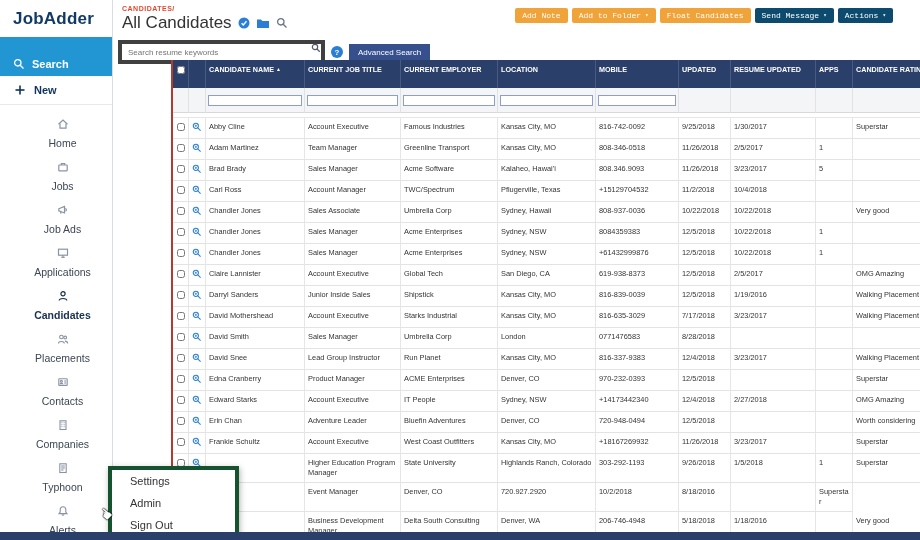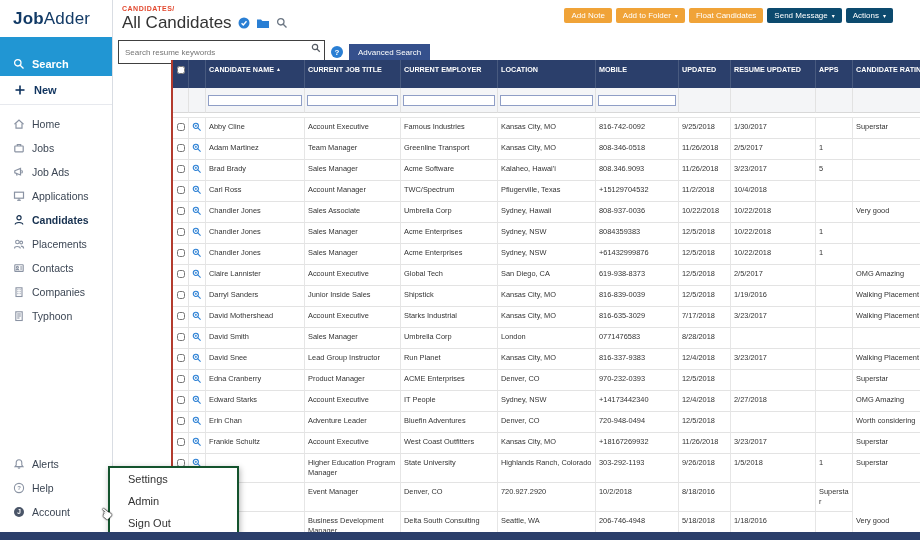--- a/index.html
+++ b/index.html
@@ -7,47 +7,47 @@
   body {
     width:920px; height:540px; overflow:hidden; background:#fff;
     font-family:"Liberation Sans", sans-serif; color:#333;
     position:relative;
   }
 
   
   .sidebar { position:fixed; left:0; top:0; bottom:8px; width:113px; background:#fff;
     border-right:1px solid #d9dde3; z-index:5; display:flex; flex-direction:column; }
   .logo { padding:9px 0 8px 13px; font-size:17px; color:#123a66; letter-spacing:.2px; }
-  .logo b { font-weight:700; } .logo span { font-weight:400; }
+  .logo b { font-weight:700; } .logo span { font-weight:700; }
   .side-search { background:#2196d3; color:#fff; display:flex; gap:7px;
     padding:21px 0 6px 13px; font-weight:700; font-size:11px; cursor:pointer; }
   .side-new { display:flex; align-items:center; gap:8px; padding:8px 0 8px 14px; color:#10345f;
     font-weight:700; font-size:11px; border-bottom:1px solid #e7e9ee; cursor:pointer; }
   .nav { padding-top:7px; }
   .nav-item { display:flex; align-items:center; gap:7px; padding:6px 0 6px 13px;
-    font-size:10.5px; color:#3c4654; cursor:pointer; }
+    font-size:10.5px; color:#3c4654; cursor:pointer;flex-direction:column; }
   .nav-item.active { font-weight:700; color:#16304f; }
   .side-bottom { margin-top:auto; padding-bottom:8px; }
   .icon12 { width:12px; height:12px; flex:0 0 12px; display:block; }
 
   
   .main { position:fixed; left:114px; top:0; right:0; bottom:8px; background:#fff; }
   .breadcrumb { color:#e2482e; font-size:7px; font-weight:700; letter-spacing:.5px; padding:5px 0 0 8px; }
   .title-row { display:flex; align-items:center; gap:6px; padding:1px 0 0 8px; }
   .page-title { font-size:17px; color:#333; }
   .badge { display:inline-flex; align-items:center; }
   .topbtns { position:absolute; top:8px; right:27px; display:flex; gap:4px; }
   .btn { font-size:8px; color:#fff; padding:3px 7px; border-radius:2px; border:none;
-    display:flex; align-items:center; gap:4px; cursor:pointer; font-family:Liberation Sans, sans-serif; }
+    display:flex; align-items:center; gap:4px; cursor:pointer; font-family:Liberation Mono, monospace; }
   .btn.orange { background:#f0a338; }
   .btn.green  { background:#0c4a6e; }
   .caret { font-size:6px; line-height:1; }
   .search-row { display:flex; align-items:center; gap:6px; margin:7px 0 6px 4px; }
   .kw-wrap { position:relative; width:207px; }
-  .kw-input { width:100%; height:24px; border:1px solid #404040; font-size:8px; padding:0 18px 0 6px;
+  .kw-input { width:100%; height:24px; border:4px solid #404040; font-size:8px; padding:0 18px 0 6px;
     color:#555; font-family:inherit; }
   .kw-mag { position:absolute; right:4px; top:3px; }
   .info-icon { width:12px; height:12px; border-radius:50%; background:#2a7fd4; color:#fff;
     font-size:8px; font-weight:700; display:flex; align-items:center; justify-content:center; cursor:pointer; }
   .adv-btn { background:#35508c; color:#fff; font-size:8px; padding:4px 9px; border:none;
     cursor:pointer; font-family:inherit; }
 
   
   .table-area { position:absolute; left:0; top:60px; height:472px; width:100%; overflow:hidden;margin-left:40px; }
   .table { position:absolute; left:17px; top:0; width:760px; border-left:2px solid #b23b2e; background:#fff; }
@@ -65,21 +65,21 @@
     border-bottom:1px solid #e3e3e3; line-height:1.35; word-wrap:break-word; min-height:21px; }
   .c-check, .c-icon { display:flex; align-items:flex-start; justify-content:center; }
   input[type=checkbox] { width:8px; height:8px; margin:1px 0 0 0; }
   .vscroll { position:absolute; left:777px; top:0; height:472px; width:8px; background:#f2f2f2;
     border-left:1px solid #e2e2e2; }
   .vthumb { position:absolute; left:1px; top:18px; width:6px; height:88px; background:#c4c4c4; border-radius:3px; }
 
   
   .bottom-bar { position:fixed; left:0; right:0; bottom:0; height:8px; background:#2b3f6b; z-index:50; }
   .account-menu { position:fixed; left:108px; top:466px; width:131px; background:#fff;
-    border:2px solid #14532d; box-shadow:1px 2px 6px rgba(0,0,0,.3); z-index:40; }
+    border:4px solid #14532d; box-shadow:1px 2px 6px rgba(0,0,0,.3); z-index:40; }
   .menu-item { padding:5px 8px 5px 18px; font-size:11px; color:#333; cursor:pointer; }
   .cursor-glyph { position:fixed; left:99px; top:505px; z-index:60; font-size:15px; color:#fff;
     transform:rotate(40deg);
     text-shadow:0 0 1px #000, 0 0 1px #000, 0 0 2px #000; pointer-events:none; }
 </style>
 </head>
 <body>
 
 <div class="sidebar">
   <div class="logo"><b>Job</b><span>Adder</span></div>
@@ -736,21 +736,21 @@
       <svg width="10" height="10" viewBox="0 0 12 12" fill="none" stroke="#2a7fd4" stroke-width="1.3">
                 <circle cx="4.6" cy="4.6" r="3.1"></circle>
                 <line x1="7" y1="7" x2="10.3" y2="10.3"></line>
                 <line x1="4.6" y1="3.3" x2="4.6" y2="5.9" stroke-width="1"></line>
                 <line x1="3.3" y1="4.6" x2="5.9" y2="4.6" stroke-width="1"></line>
               </svg>
     </div>
     <div class="cell"></div>
     <div class="cell">Business Development Manager</div>
     <div class="cell">Delta South Consulting</div>
-    <div class="cell">Seattle, WA</div>
+    <div class="cell">Denver, WA</div>
     <div class="cell">206-746-4948</div>
     <div class="cell">5/18/2018</div>
     <div class="cell">1/18/2016</div>
     <div class="cell"></div>
     <div class="cell">Very good</div>
   </div>
 </div>
     </div>
     <div class="vscroll">
       <div class="vthumb"></div>

